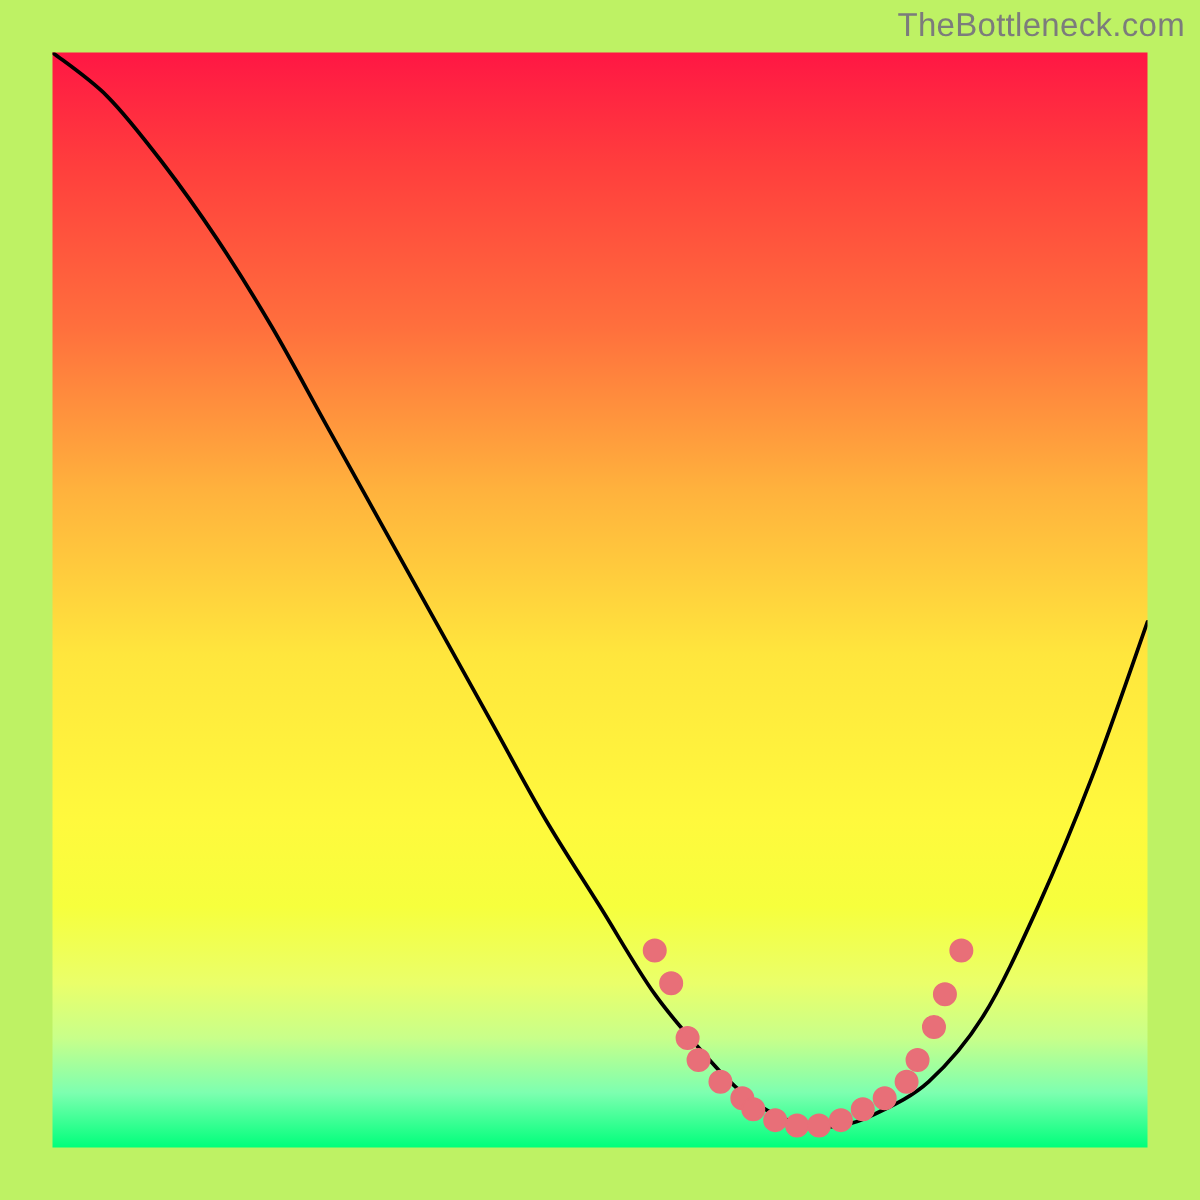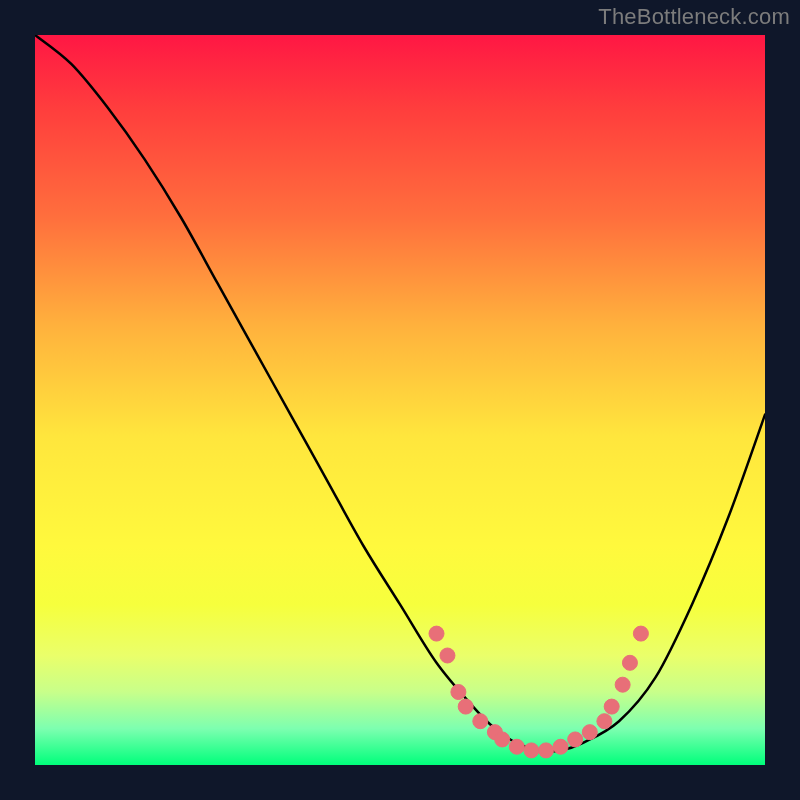--- a/index.html
+++ b/index.html
@@ -9,21 +9,21 @@
     height: 800px;
     background: #000;
     overflow: hidden;
   }
   .frame {
     position: absolute;
     left: 0;
     top: 0;
     width: 800px;
     height: 800px;
-    background: #0f172a;
+    background: #bef264;
   }
   .plot-area {
     position: absolute;
     left: 35px;
     top: 35px;
     width: 730px;
     height: 730px;
     background: linear-gradient(to bottom,
       #ff1744 0%,
       #ff3d3d 10%,

